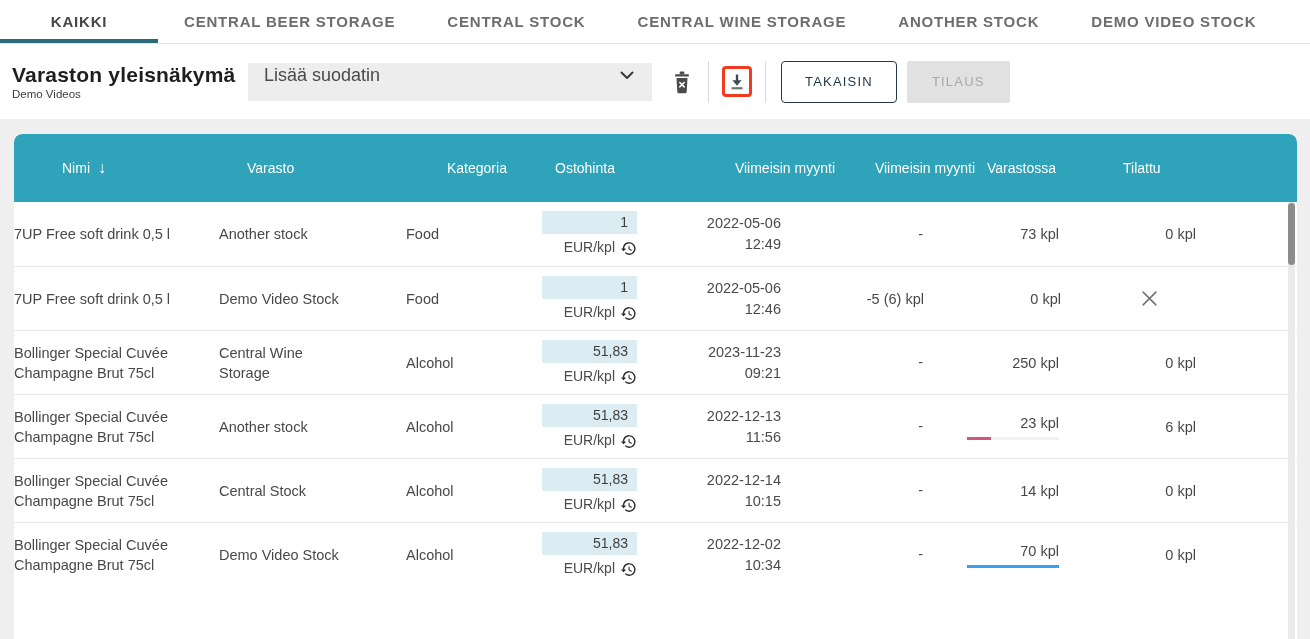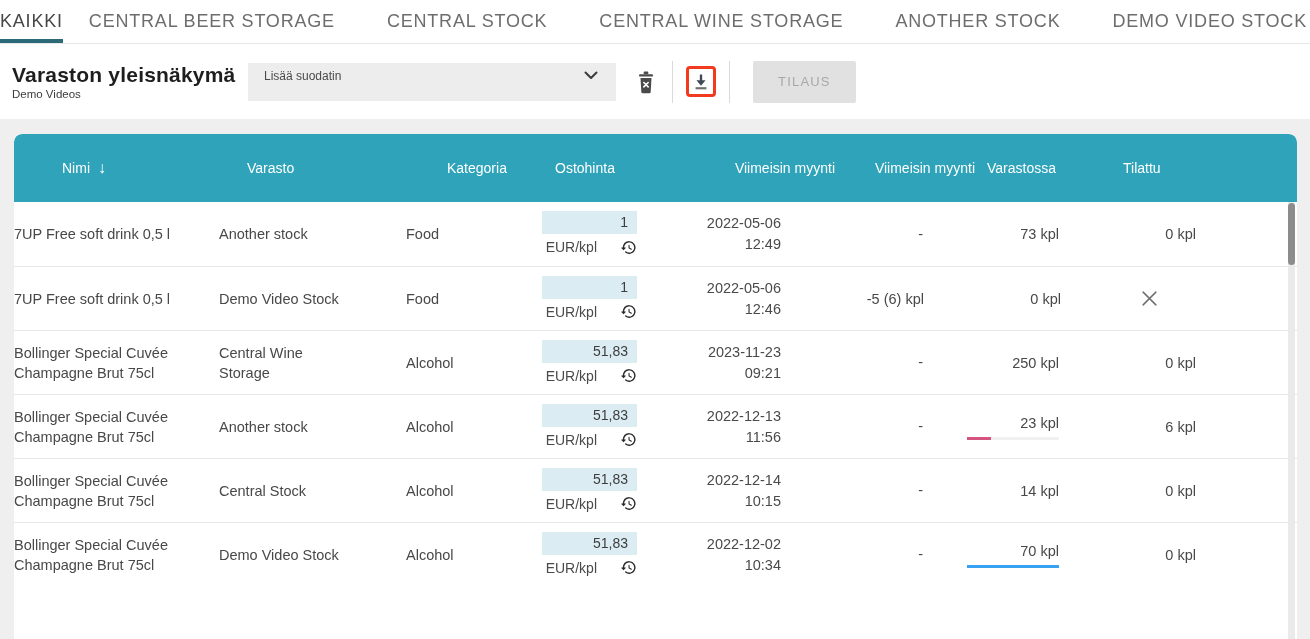--- a/index.html
+++ b/index.html
@@ -4,34 +4,34 @@
 <style>
   * { margin:0; padding:0; box-sizing:border-box; }
   html,body { width:1310px; height:639px; overflow:hidden; }
   body { font-family:"Liberation Sans", sans-serif; background:#efefef; color:#474747; }
 
   
   .topwhite { background:#ffffff; }
 
   
   .tabbar { display:flex; align-items:stretch; height:44px; border-bottom:1px solid #e7e7e7; }
-  .tab { display:flex; align-items:center; justify-content:center; font-size:18px;
-         letter-spacing:.8px; color:#6d6d6d; padding:0 26px; cursor:pointer; position:relative; white-space:nowrap; }
+  .tab { display:flex; align-items:center; justify-content:center; font-size:15px;
+         letter-spacing:.8px; color:#6d6d6d; padding:0 26px; cursor:pointer; position:relative; white-space:nowrap;font-weight:bold; }
   .tab.first { width:158px; padding:0; }
   .tab.active { color:#474747; }
   .tab.active::after { content:""; position:absolute; left:0; right:0; bottom:0; height:4px; background:#2b6a78; }
 
   
   .toolbar { display:flex; align-items:center; height:75px; padding:0 10px 0 12px; }
   .titleblock { width:236px; flex:none; }
   .page-title { font-size:21px; font-weight:700; color:#1e1e1e; letter-spacing:.2px; }
   .page-sub { font-size:11.5px; color:#3c3c3c; margin-top:1px; }
 
-  .filter { width:368px; height:38px; background:#ededed; display:flex; align-items:center;
-            justify-content:space-between; padding:0 18px 12px 16px; font-size:12px; color:#4a4a4a;
+  .filter { width:404px; height:38px; background:#ededed; display:flex; align-items:center;
+            justify-content:space-between; padding:0 18px 12px 16px; font-size:18px; color:#4a4a4a;
             flex:none; cursor:pointer; border-radius:1px; }
   .searchbox { width:360px; height:38px; background:#ededed; display:flex; align-items:center;
                padding:0 12px 0 16px; margin-left:9px; flex:none; border-radius:1px; }
   .searchbox input { border:none; outline:none; background:transparent; font-size:15px;
                      font-family:"Liberation Sans",sans-serif; color:#4a4a4a; margin-left:10px; width:280px; }
   .searchbox input::placeholder { color:#9d9d9d; }
 
   .iconbtn { background:none; border:none; cursor:pointer; display:flex; align-items:center;
              justify-content:center; padding:0; }
   .trashbtn { margin-left:17px; width:26px; height:28px; }
@@ -63,21 +63,21 @@
   .trow { border-top:1px solid #e8e8e8; font-size:14.5px; color:#484848; min-height:64px; padding:8px 0; }
   .trow.first { border-top:none; }
   .cell { line-height:20px; }
   .namecell span { display:inline-block; max-width:158px; }
   .whcell span { display:inline-block; max-width:130px; }
   .catcell { padding-left:14px; }
 
   .pricecell { display:flex; flex-direction:column; align-items:flex-end; padding-right:5px; }
   .pricebox { background:#dcecf3; width:95px; text-align:right; padding:1px 9px 2px 9px;
               font-size:14px; color:#3d3d3d; }
-  .unitline { display:flex; align-items:center; gap:23px; margin-top:3px; font-size:14px; color:#4a4a4a; }
+  .unitline { display:flex; align-items:flex-end; gap:5px; margin-top:3px; font-size:14px; color:#4a4a4a; }
 
   .datecell { text-align:right; padding-right:26px; line-height:21px; color:#4a4a4a; }
   .datecell.sale { padding-right:24px; }
 
   .stockcell { text-align:right; padding-right:23px; }
   .bartrack { width:92px; height:3px; background:#f1f1f1; margin:4px 0 0 auto; }
   .barfill { height:100%; width:0; }
 
   .ordcell { text-align:right; padding-right:21px; }
   .actcell { display:flex; justify-content:center; }
@@ -137,20 +137,21 @@
             <rect x="10.6" y="3" width="2.8" height="8" fill="#3e4a54"></rect>
             <path d="M6.5 9.8h11L12 16.5z" fill="#3e4a54"></path>
             <rect x="5.5" y="18.2" width="13" height="2.6" fill="#707070"></rect>
           </svg>
         </span>
       </button>
     </div>
 
     <div class="vdiv"></div>
 
+    <button class="btn btn-back">TAKAISIN</button>
     <button class="btn btn-order" disabled="">TILAUS</button>
   </div>
 </div>
 
 <div class="card">
 
   <div class="grid thead">
     <div class="th name">
       <span>Nimi</span>
       <span class="sorticon">↓</span>

